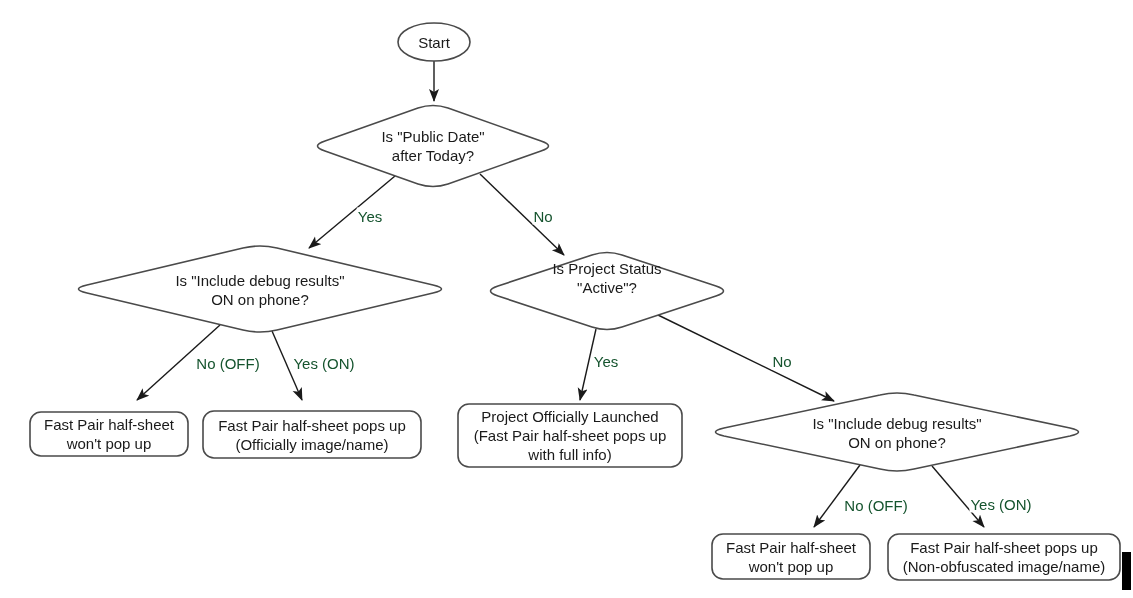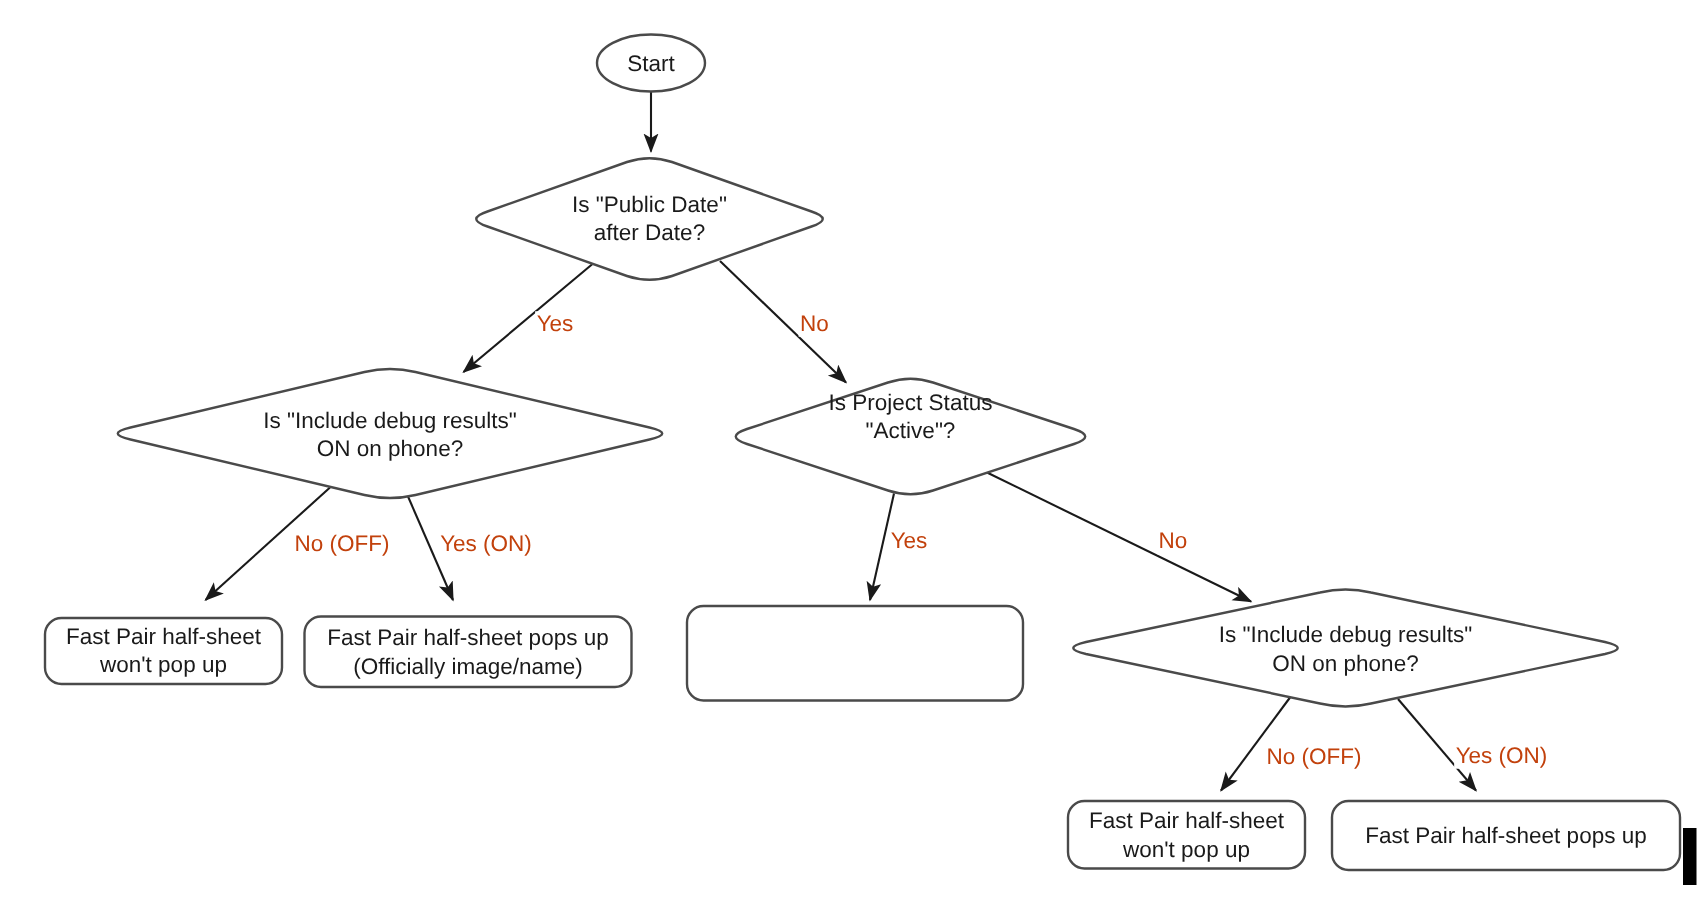--- a/index.html
+++ b/index.html
@@ -18,21 +18,21 @@
     align-items:center;justify-content:center;
     font-size:15px;line-height:19px;
     color:#1a1a1a;
     pointer-events:none;
     white-space:nowrap;
   }
   .edge-label{
     position:absolute;
     transform:translate(-50%,-50%);
     font-size:15px;line-height:17px;
-    color:#c2410c;
+    color:#14532d;
     white-space:nowrap;
     background:#ffffff;
     padding:0 1px;
   }
 </style>
 </head>
 <body>
 
 <div class="canvas">
 
@@ -75,21 +75,21 @@
 
     <rect x="1122" y="552" width="9" height="38" fill="#000000"></rect>
   </svg>
 
   <div class="node-label" style="left:398px;top:24px;width:72px;height:37px;">
     <span>Start</span>
   </div>
 
   <div class="node-label" style="left:323px;top:104px;width:220px;height:84px;">
     <span>Is "Public Date"</span>
-    <span>after Date?</span>
+    <span>after Today?</span>
   </div>
 
   <div class="node-label" style="left:110px;top:246px;width:300px;height:87px;">
     <span>Is "Include debug results"</span>
     <span>ON on phone?</span>
   </div>
 
   <div class="node-label" style="left:497px;top:237px;width:220px;height:81px;">
     <span>Is Project Status</span>
     <span>"Active"?</span>
@@ -103,28 +103,34 @@
   <div class="node-label" style="left:30px;top:412px;width:158px;height:44px;">
     <span>Fast Pair half-sheet</span>
     <span>won't pop up</span>
   </div>
 
   <div class="node-label" style="left:203px;top:411px;width:218px;height:47px;">
     <span>Fast Pair half-sheet pops up</span>
     <span>(Officially image/name)</span>
   </div>
 
+  <div class="node-label" style="left:458px;top:404px;width:224px;height:63px;">
+    <span>Project Officially Launched</span>
+    <span>(Fast Pair half-sheet pops up</span>
+    <span>with full info)</span>
+  </div>
 
   <div class="node-label" style="left:712px;top:534px;width:158px;height:45px;">
     <span>Fast Pair half-sheet</span>
     <span>won't pop up</span>
   </div>
 
   <div class="node-label" style="left:888px;top:534px;width:232px;height:46px;">
     <span>Fast Pair half-sheet pops up</span>
+    <span>(Non-obfuscated image/name)</span>
   </div>
 
   <div class="edge-label" style="left:370px;top:216px;">Yes</div>
   <div class="edge-label" style="left:543px;top:216px;">No</div>
   <div class="edge-label" style="left:228px;top:363px;">No (OFF)</div>
   <div class="edge-label" style="left:324px;top:363px;">Yes (ON)</div>
   <div class="edge-label" style="left:606px;top:361px;">Yes</div>
   <div class="edge-label" style="left:782px;top:361px;">No</div>
   <div class="edge-label" style="left:876px;top:505px;">No (OFF)</div>
   <div class="edge-label" style="left:1001px;top:504px;">Yes (ON)</div>

